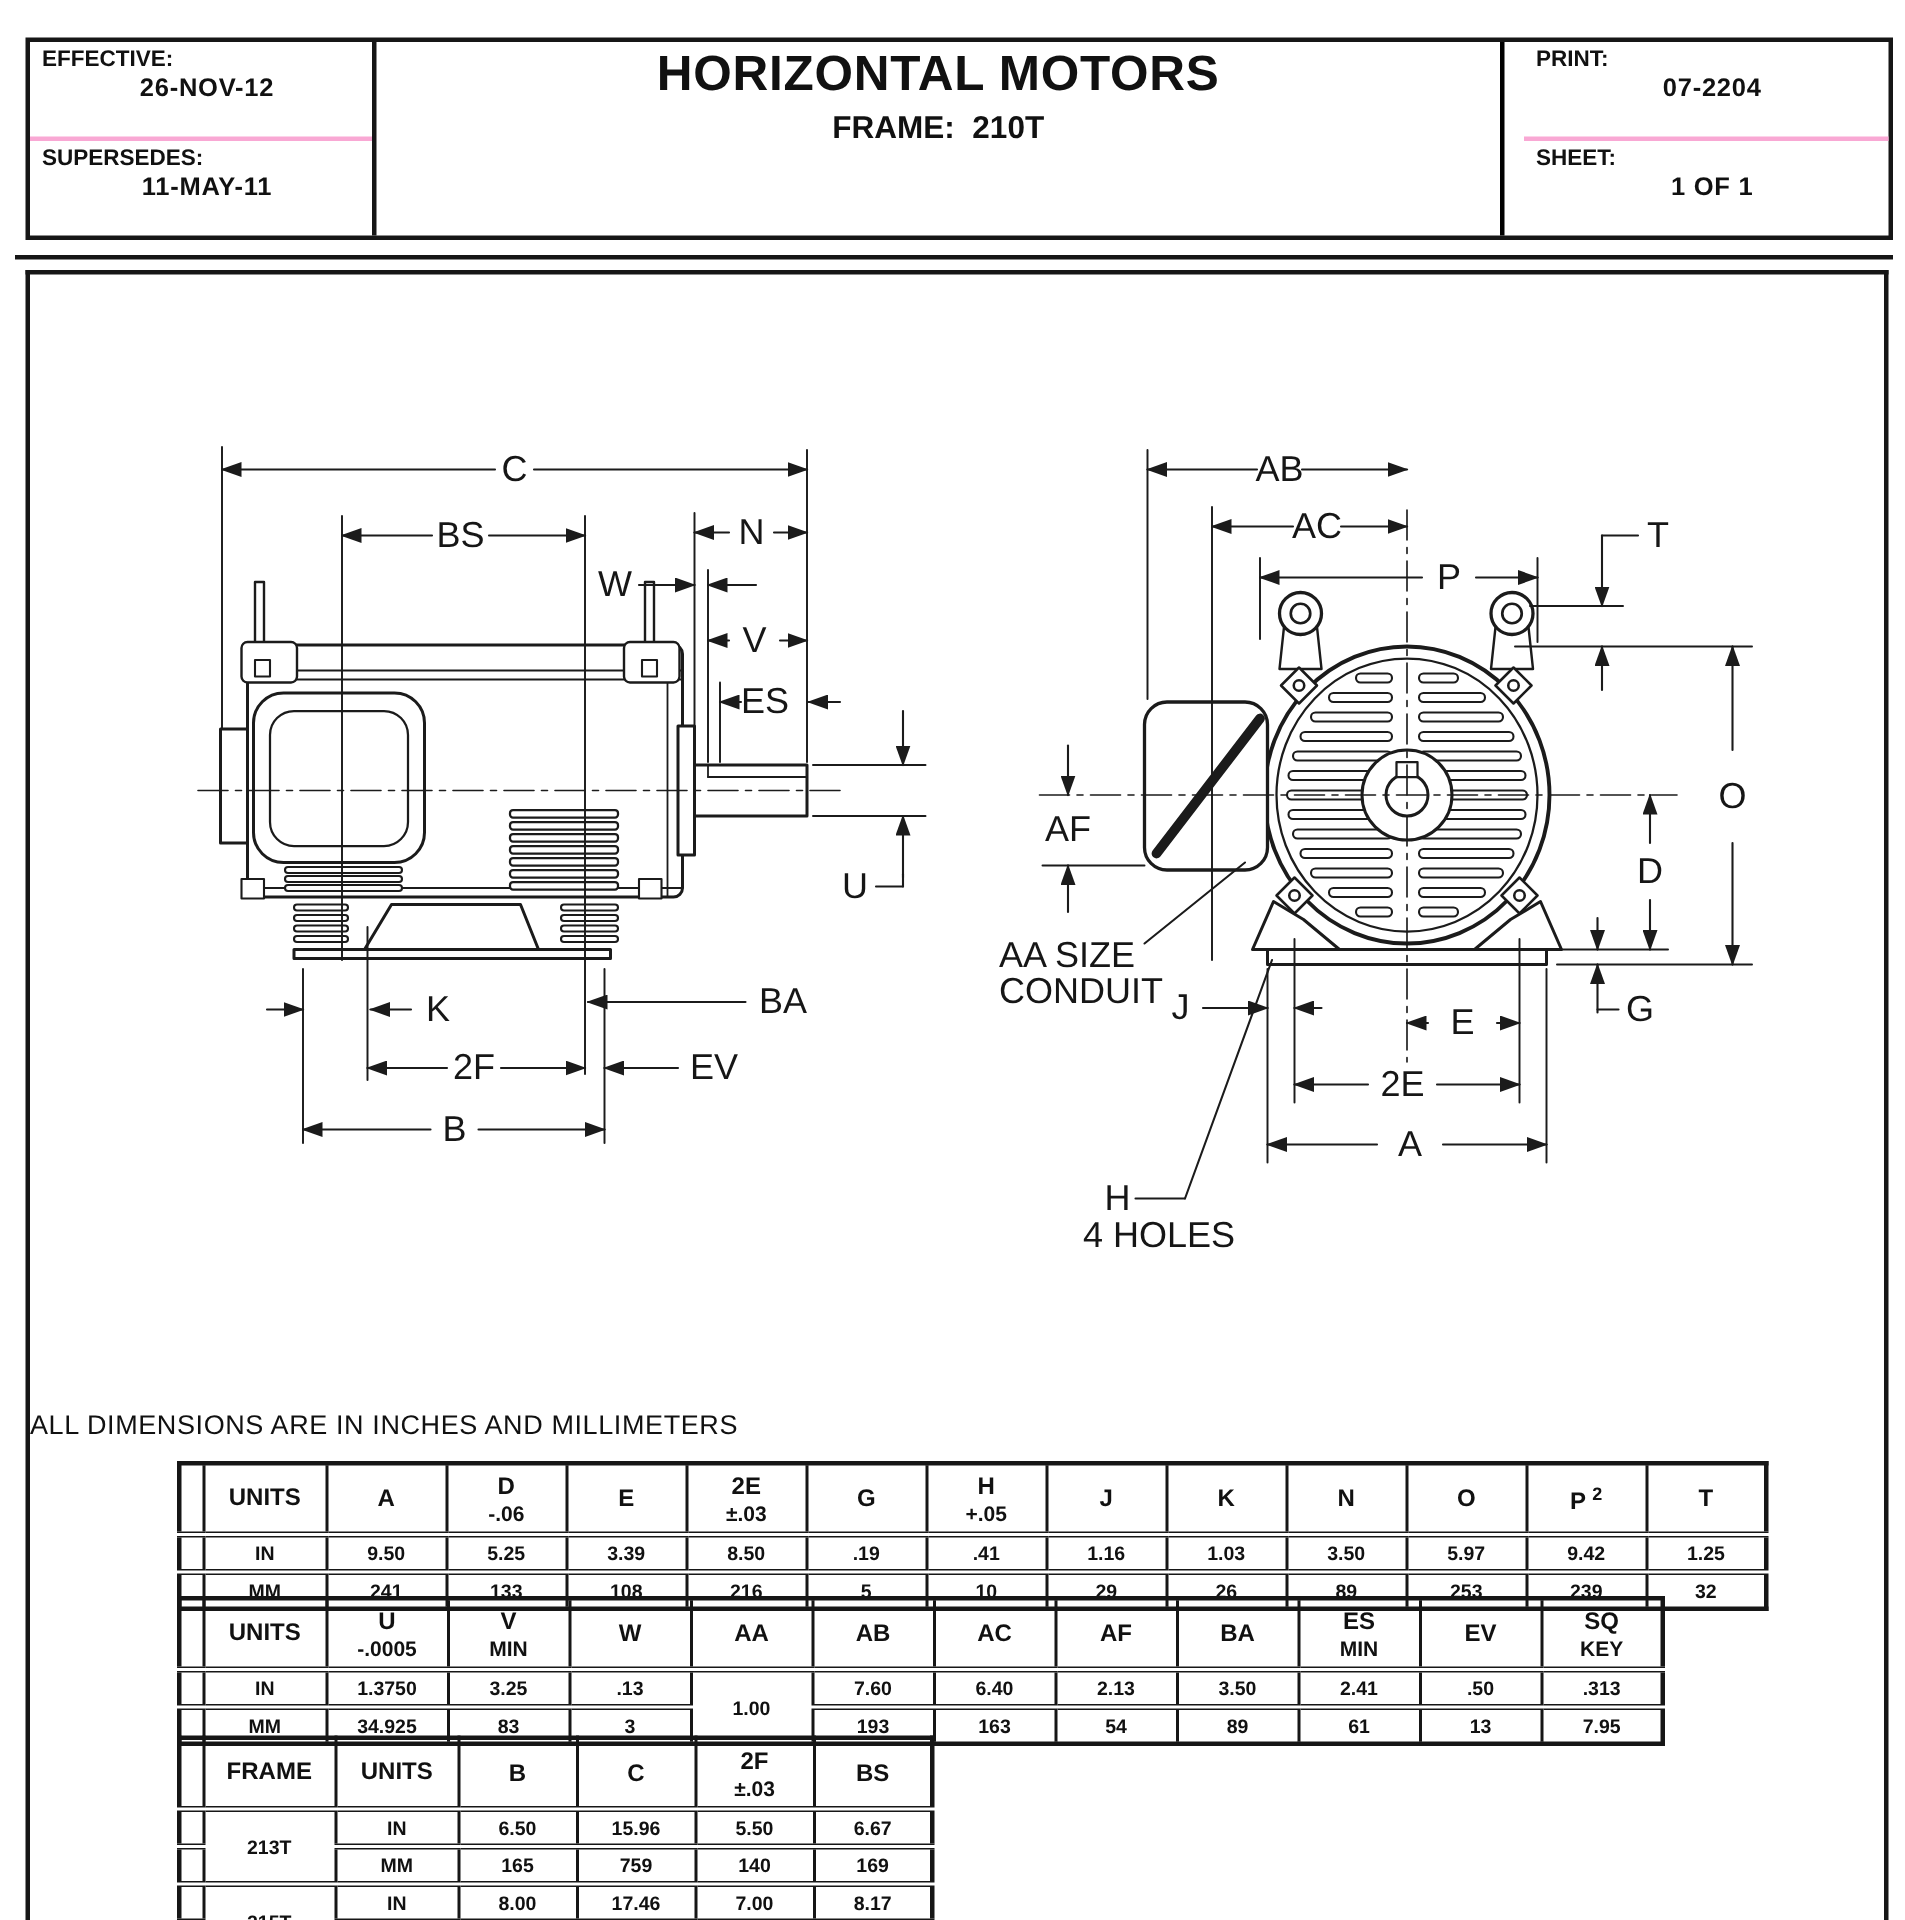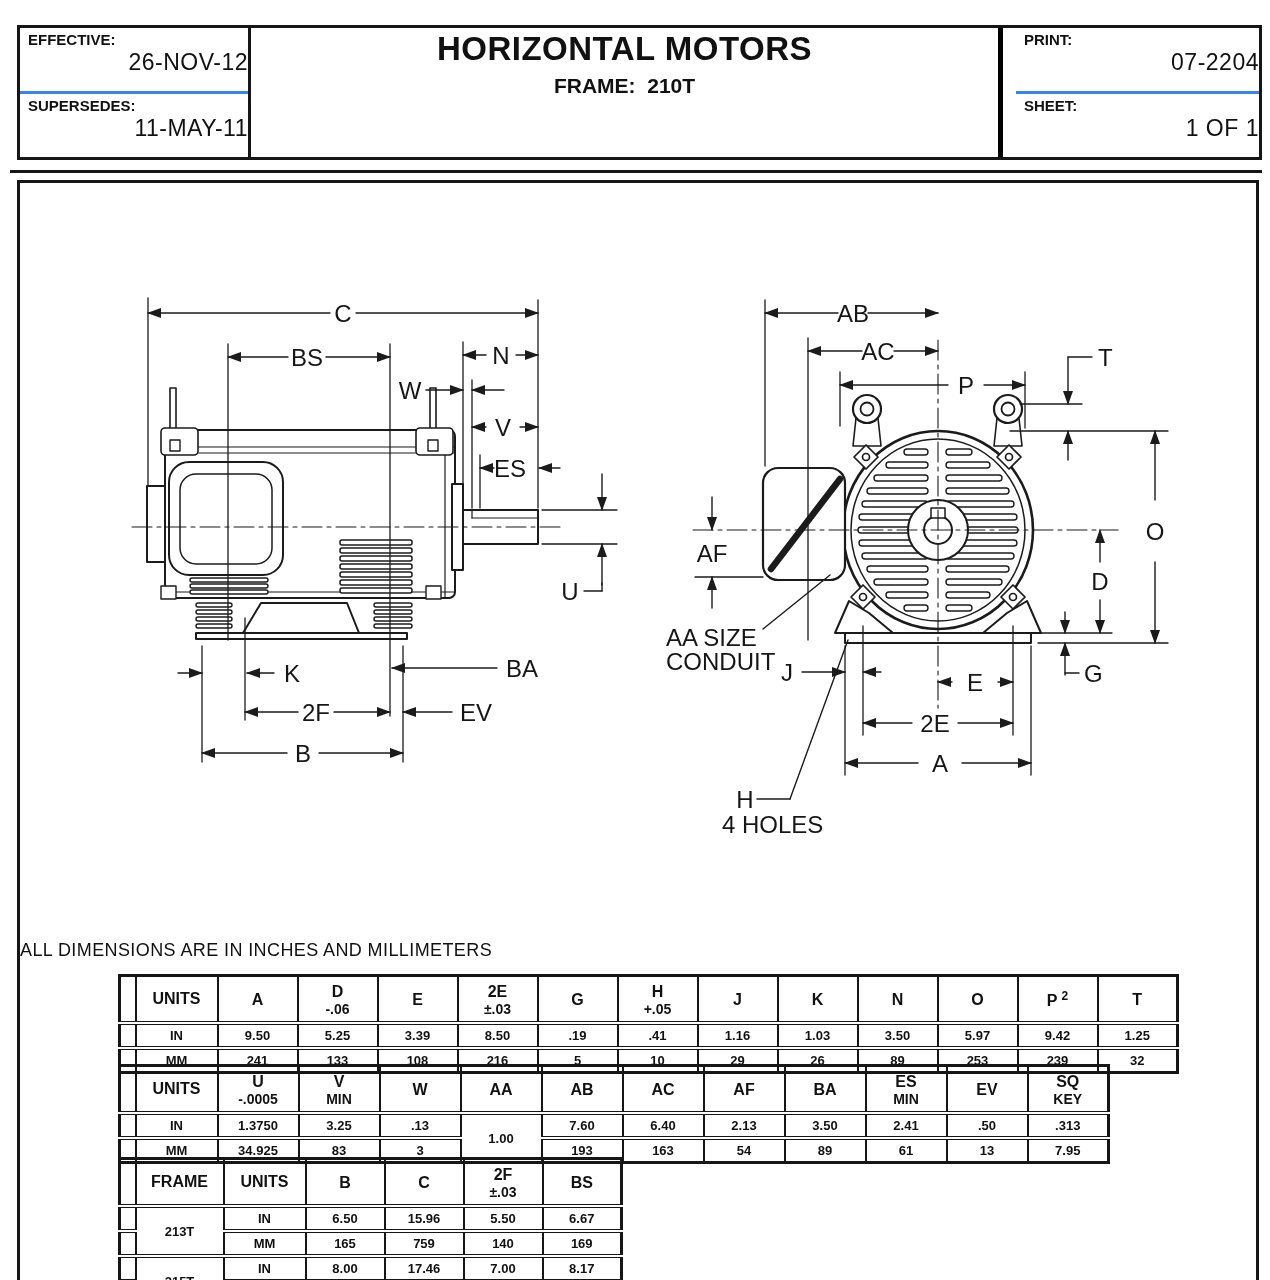--- a/index.html
+++ b/index.html
@@ -3,26 +3,26 @@
 <meta charset="utf-8">
 <style>
   html,body{margin:0;padding:0;background:#fff;}
   #page{position:relative;width:1270px;height:1280px;background:#fff;overflow:hidden;
         font-family:"Liberation Sans",sans-serif;color:#111;}
   
   .hdr{position:absolute;left:17px;top:25px;width:1245px;height:135px;border:3px solid #161616;
        display:flex;box-sizing:border-box;}
   .hdr-left,.hdr-right{width:228px;display:flex;flex-direction:column;box-sizing:border-box;}
   .hdr-right{width:243px;margin-left:13px;}
-  .hdr-center{flex:1;border-left:3px solid #161616;border-right:5px solid #000000;
+  .hdr-center{flex:1;border-left:3px solid #161616;border-right:3px solid #000000;
               text-align:center;box-sizing:border-box;padding-top:4px;}
   .hcell{flex:1;box-sizing:border-box;padding:3px 0 0 8px;}
-  .hcell.divided{border-bottom:3px solid #3b82f6;}
+  .hcell.divided{border-bottom:3px solid #f9a8d4;}
   .hlabel{font-size:15px;font-weight:700;}
-  .hvalue{font-size:23px;font-weight:400;text-align:right;margin-top:1px;letter-spacing:.5px;}
+  .hvalue{font-size:17px;font-weight:700;text-align:center;margin-top:1px;letter-spacing:.5px;}
   .title{font-size:33px;font-weight:700;line-height:1.05;letter-spacing:.5px;}
   .subtitle{font-size:19px;font-weight:700;margin-top:0;}
   .tb-line{font-size:21px;font-weight:700;margin-top:7px;white-space:pre;}
   .rule{position:absolute;left:10px;top:170px;width:1252px;height:3px;background:#161616;}
   
   .frame{position:absolute;left:17px;top:180px;width:1242px;height:1100px;box-sizing:border-box;
          border:3px solid #161616;border-bottom:none;}
   .drawing-svg{position:absolute;left:0;top:0;}
   svg text{font-family:"Liberation Sans",sans-serif;font-size:24px;fill:#161616;}
   .note{position:absolute;left:0;top:757px;width:100%;

